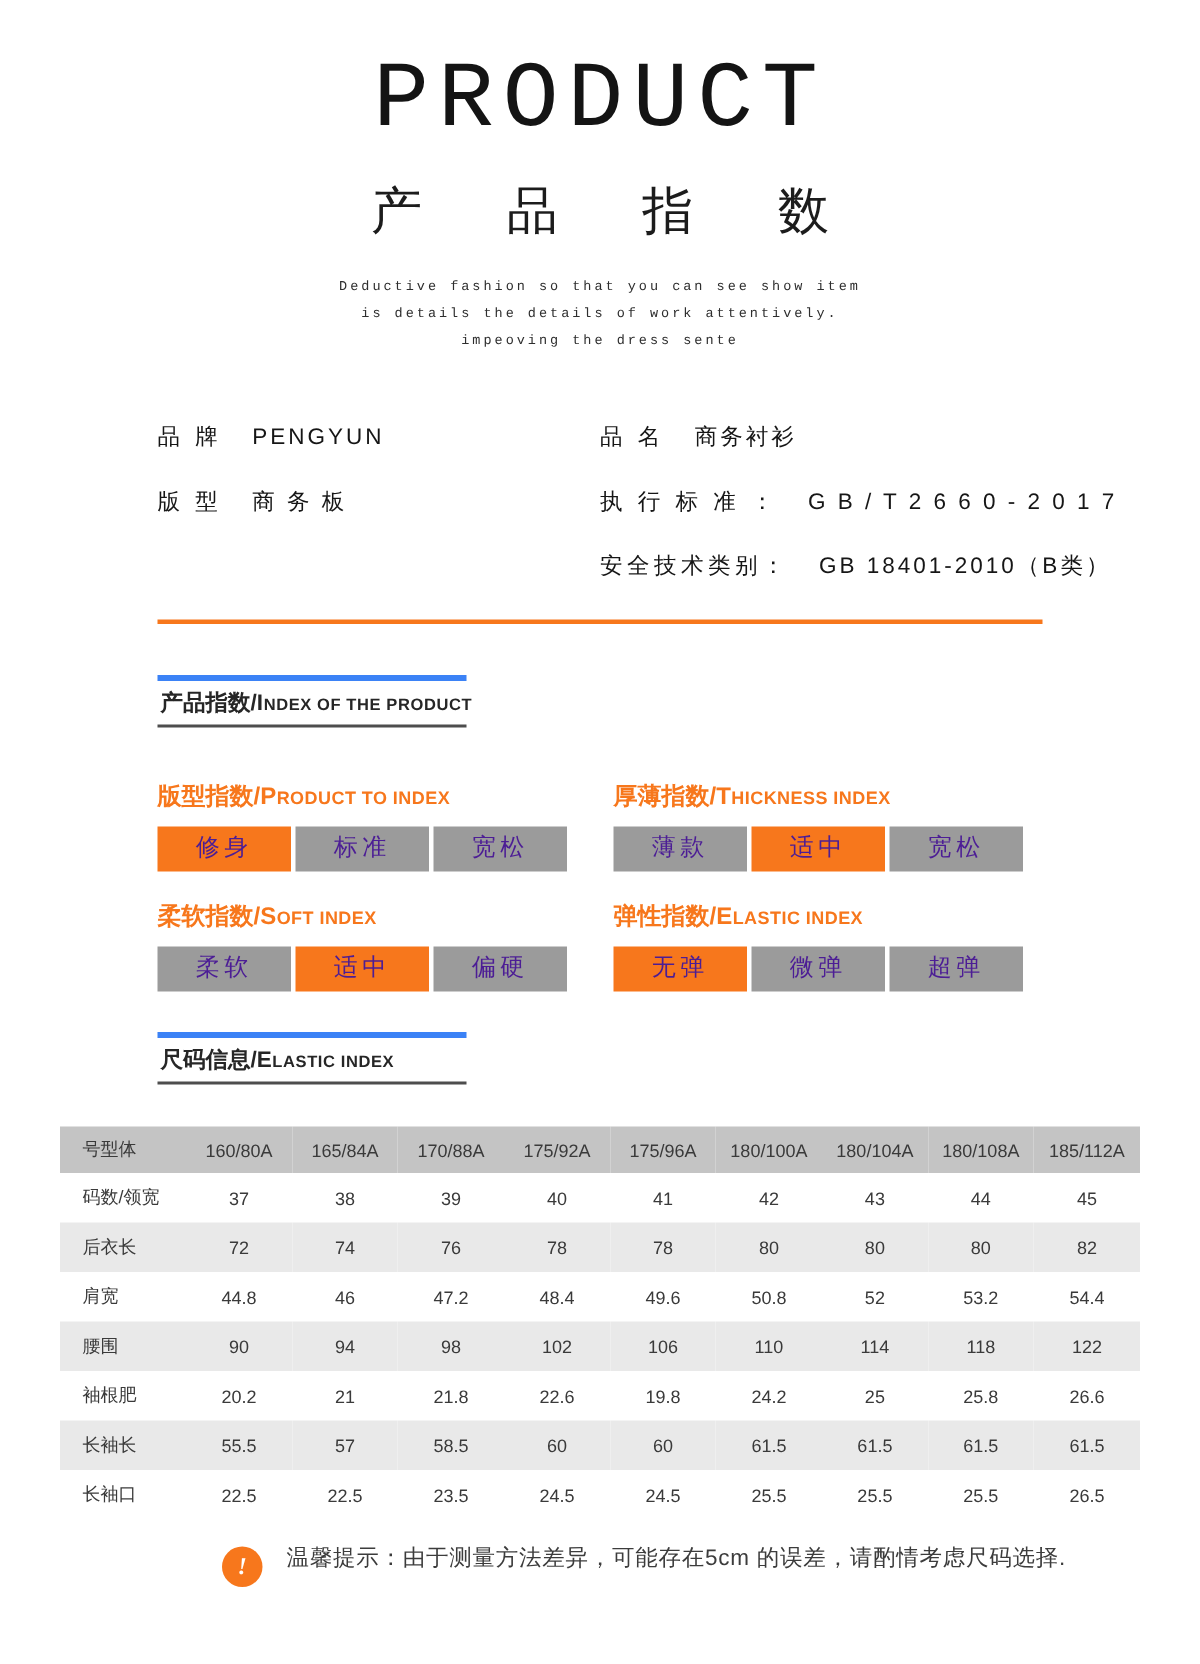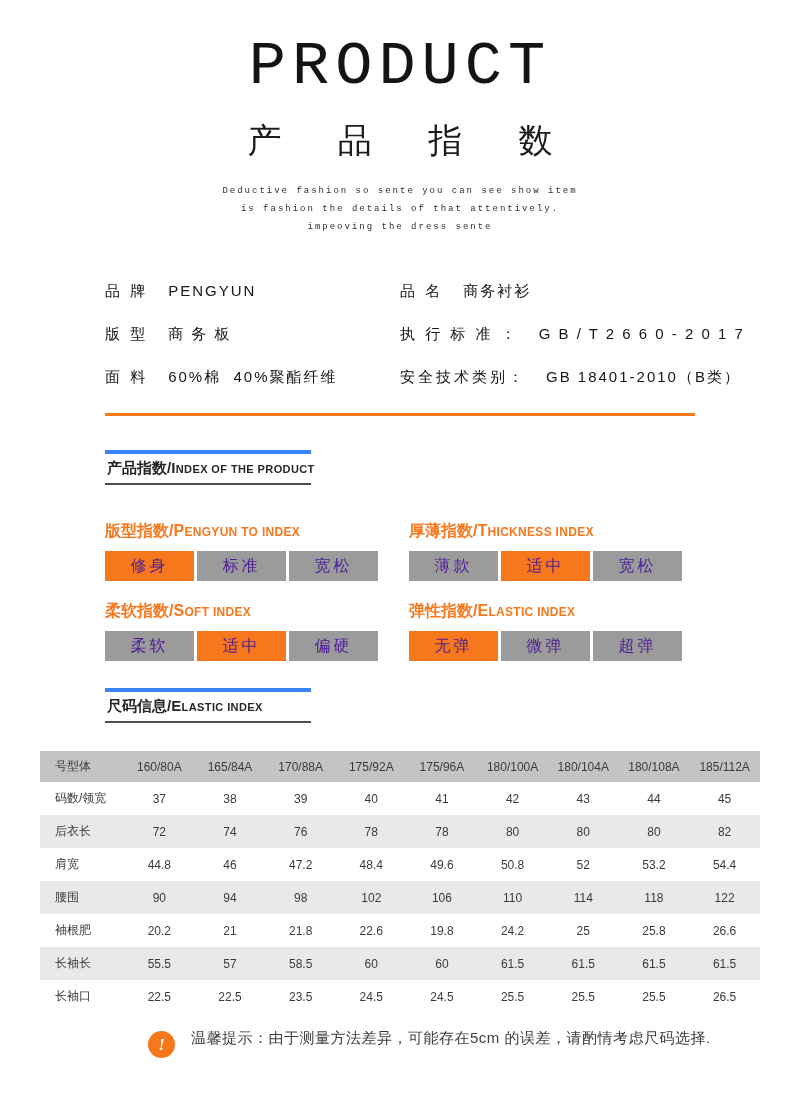--- a/index.html
+++ b/index.html
@@ -87,42 +87,38 @@
 </style>
 </head>
 <body>
 
 <div class="page">
 
   <div class="hero">
     <div class="hero-title">PRODUCT</div>
     <div class="hero-subtitle">产 品 指 数</div>
     <div class="tagline" id="tagline">
-        <div>Deductive fashion so sente you can see show item</div>
-        <div>is fashion the details of that attentively.</div>
+        <div>Deductive fashion so that you can see show item</div>
+        <div>is details the details of work attentively.</div>
         <div>impeoving the dress sente</div>
       </div>
   </div>
 
   <div class="info">
     <div class="info-col left" id="infoLeft">
   <div class="info-row">
     <span class="info-label">品 牌</span>
     <span class="info-value">PENGYUN</span>
   </div>
 
   <div class="info-row">
     <span class="info-label">版 型</span>
     <span class="info-value">商 务 板</span>
   </div>
 
-  <div class="info-row">
-    <span class="info-label">面 料</span>
-    <span class="info-value">60%棉  40%聚酯纤维</span>
-  </div>
 </div>
     <div class="info-col right" id="infoRight">
   <div class="info-row">
     <span class="info-label">品 名</span>
     <span class="info-value">商务衬衫</span>
   </div>
 
   <div class="info-row">
     <span class="info-label">执 行 标 准 ：</span>
     <span class="info-value">G B / T 2 6 6 0 - 2 0 1 7</span>
@@ -137,21 +133,21 @@
 
   <div class="divider"></div>
 
   <div class="sec-hdr sec-hdr-1">
     <span class="zh">产品指数/</span><span class="en">INDEX OF THE PRODUCT</span>
   </div>
 
   <div class="index-grid" id="indexGrid">
   <div class="idx-group">
     <div class="idx-label">
-      <span class="zh">版型指数/</span><span class="en">PENGYUN TO INDEX</span>
+      <span class="zh">版型指数/</span><span class="en">PRODUCT TO INDEX</span>
     </div>
     <div class="idx-bar">
           <div class="idx-cell active">修身</div>
           <div class="idx-cell">标准</div>
           <div class="idx-cell">宽松</div>
         </div>
   </div>
 
   <div class="idx-group">
     <div class="idx-label">

